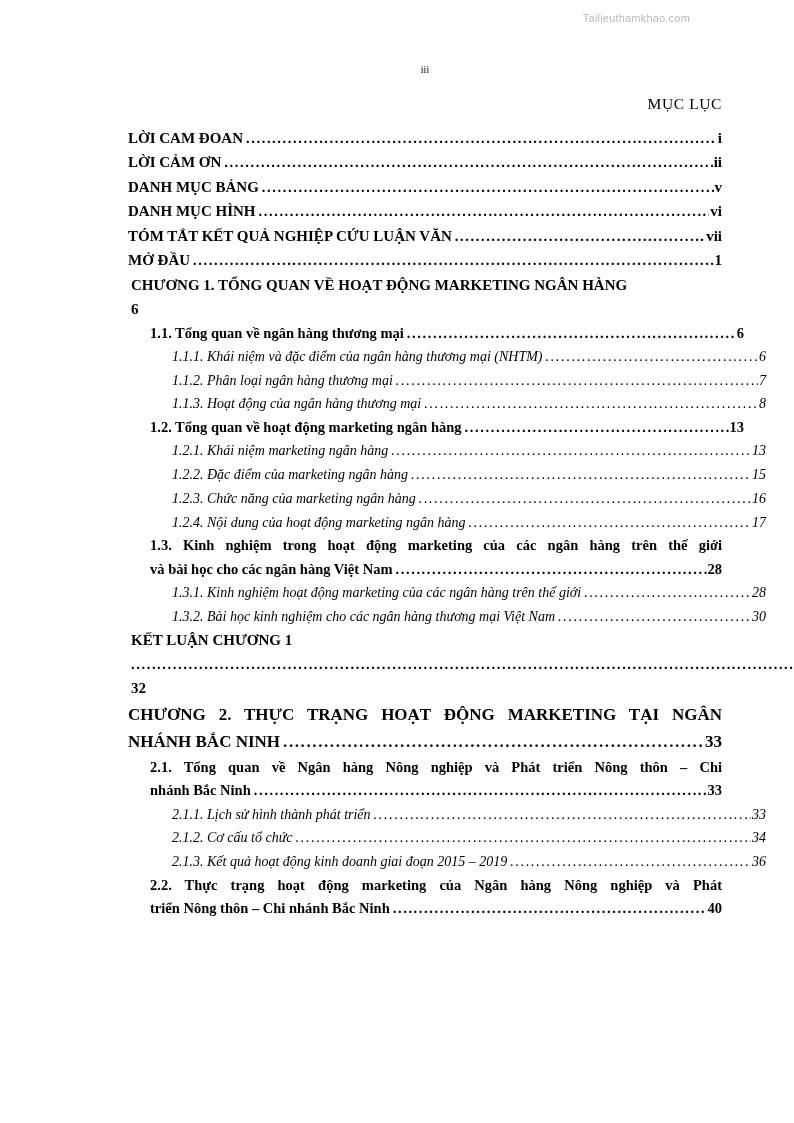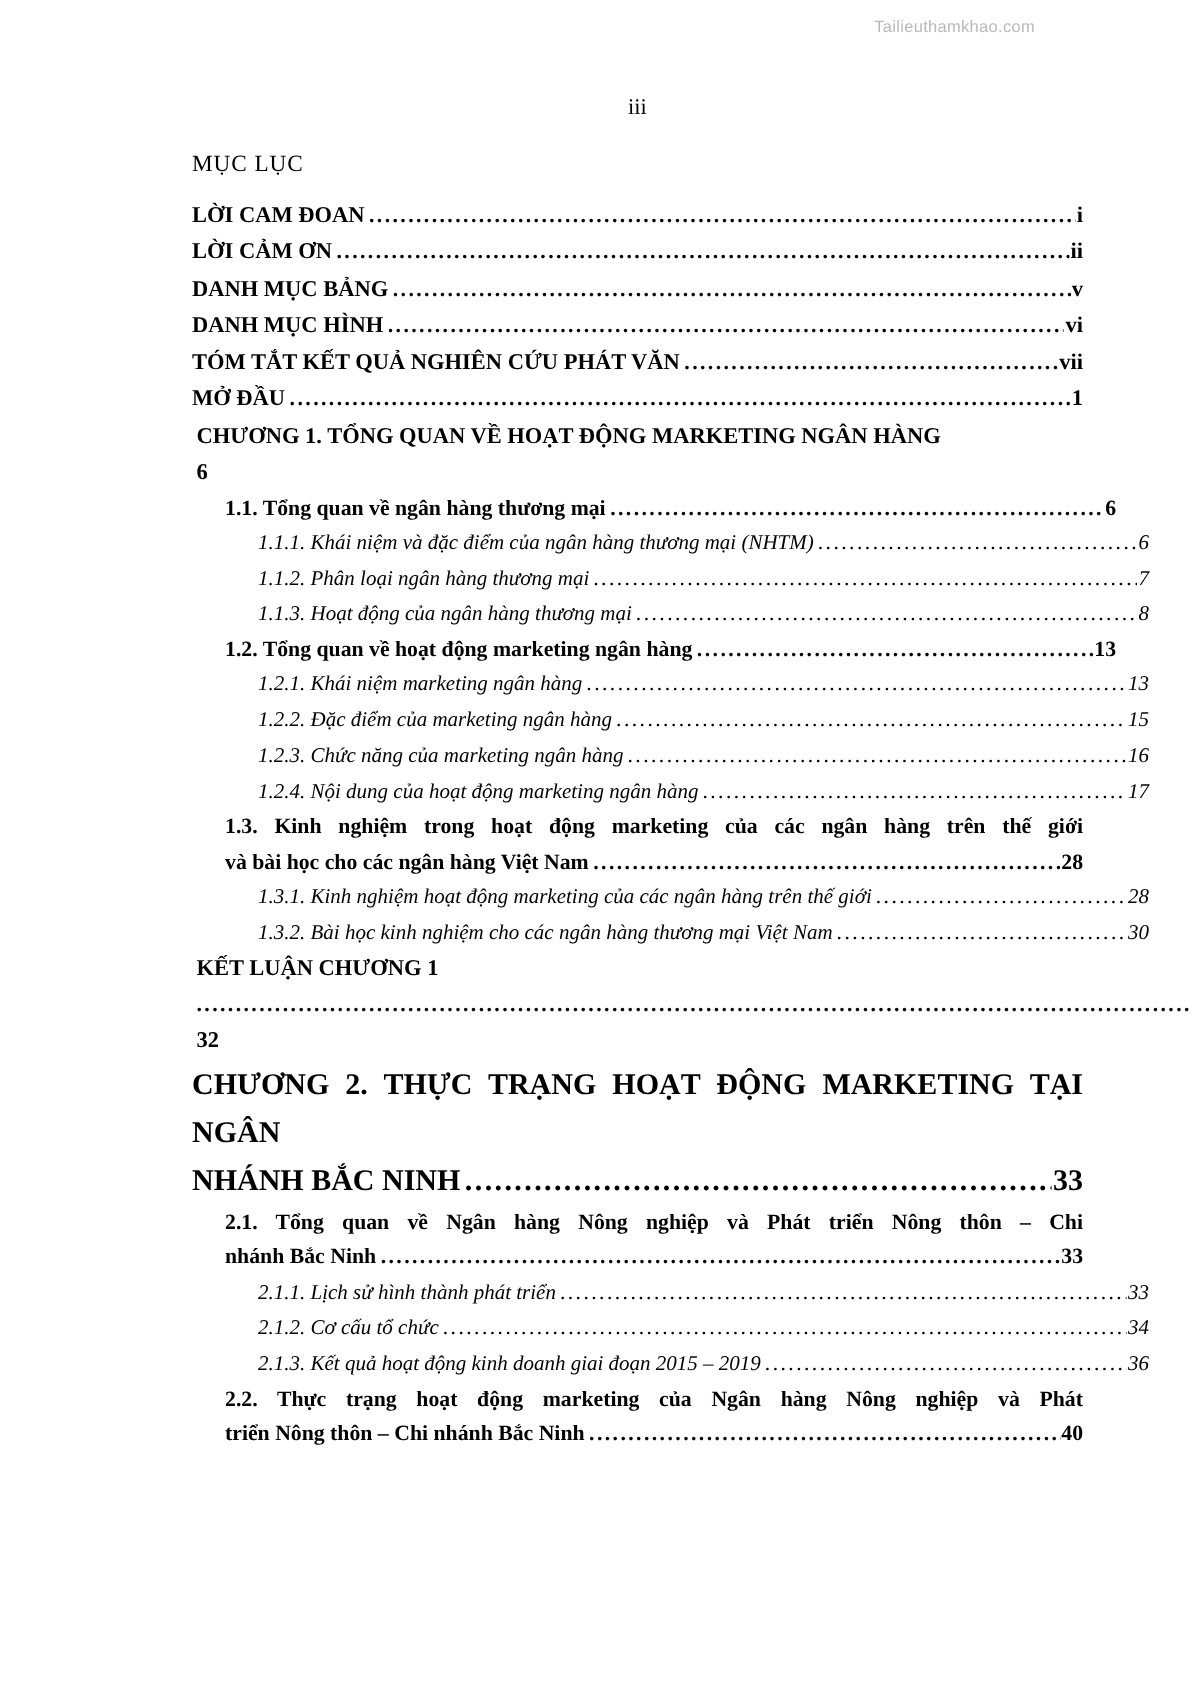--- a/index.html
+++ b/index.html
@@ -31,25 +31,25 @@
     letter-spacing: 0.2px;
   }
   .content {
     position: absolute;
     left: 128px;
     top: 64px;
     width: 594px;
   }
   .page-number {
     text-align: center;
-    font-size: 15px;
+    font-size: 10px;
     margin-bottom: 20px;
   }
   .doc-title {
-    text-align: left;
+    text-align: right;
     font-size: 15.5px;
     font-weight: normal;
     letter-spacing: 0.6px;
     margin-bottom: 13px;
   }
   .toc {
     display: block;
   }
   
   .toc-row {
@@ -101,21 +101,21 @@
     justify-content: center;
   }
 
   
   .toc-block {
     font-weight: bold;
     line-height: 1.62;
     margin: 0;
   }
   .toc-block.lvl-1 { font-size: 14.5px; padding-left: 22px; }
-  .toc-block.lvl-chapter { font-size: 20px; padding-left: 0; }
+  .toc-block.lvl-chapter { font-size: 17px; padding-left: 0; }
   .toc-block .line {
     display: flex;
     align-items: baseline;
     width: 100%;
   }
   .toc-block .line.justify {
     display: block;
     text-align: justify;
     text-align-last: justify;
     white-space: normal;
@@ -158,21 +158,21 @@
           <span class="label">DANH MỤC BẢNG</span>
           <span class="leader">....................................................................................................................................................................................</span>
           <span class="pg">v</span>
         </div>
         <div class="toc-row lvl-front">
           <span class="label">DANH MỤC HÌNH</span>
           <span class="leader">....................................................................................................................................................................................</span>
           <span class="pg">vi</span>
         </div>
         <div class="toc-row lvl-front">
-          <span class="label">TÓM TẮT KẾT QUẢ NGHIÊN CỨU PHÁT VĂN</span>
+          <span class="label">TÓM TẮT KẾT QUẢ NGHIỆP CỨU LUẬN VĂN</span>
           <span class="leader">....................................................................................................................................................................................</span>
           <span class="pg">vii</span>
         </div>
         <div class="toc-row lvl-front">
           <span class="label">MỞ ĐẦU</span>
           <span class="leader">....................................................................................................................................................................................</span>
           <span class="pg">1</span>
         </div>
         <div class="toc-row lvl-chapter">
           <span class="label">CHƯƠNG 1. TỔNG QUAN VỀ HOẠT ĐỘNG MARKETING NGÂN HÀNG</span>

